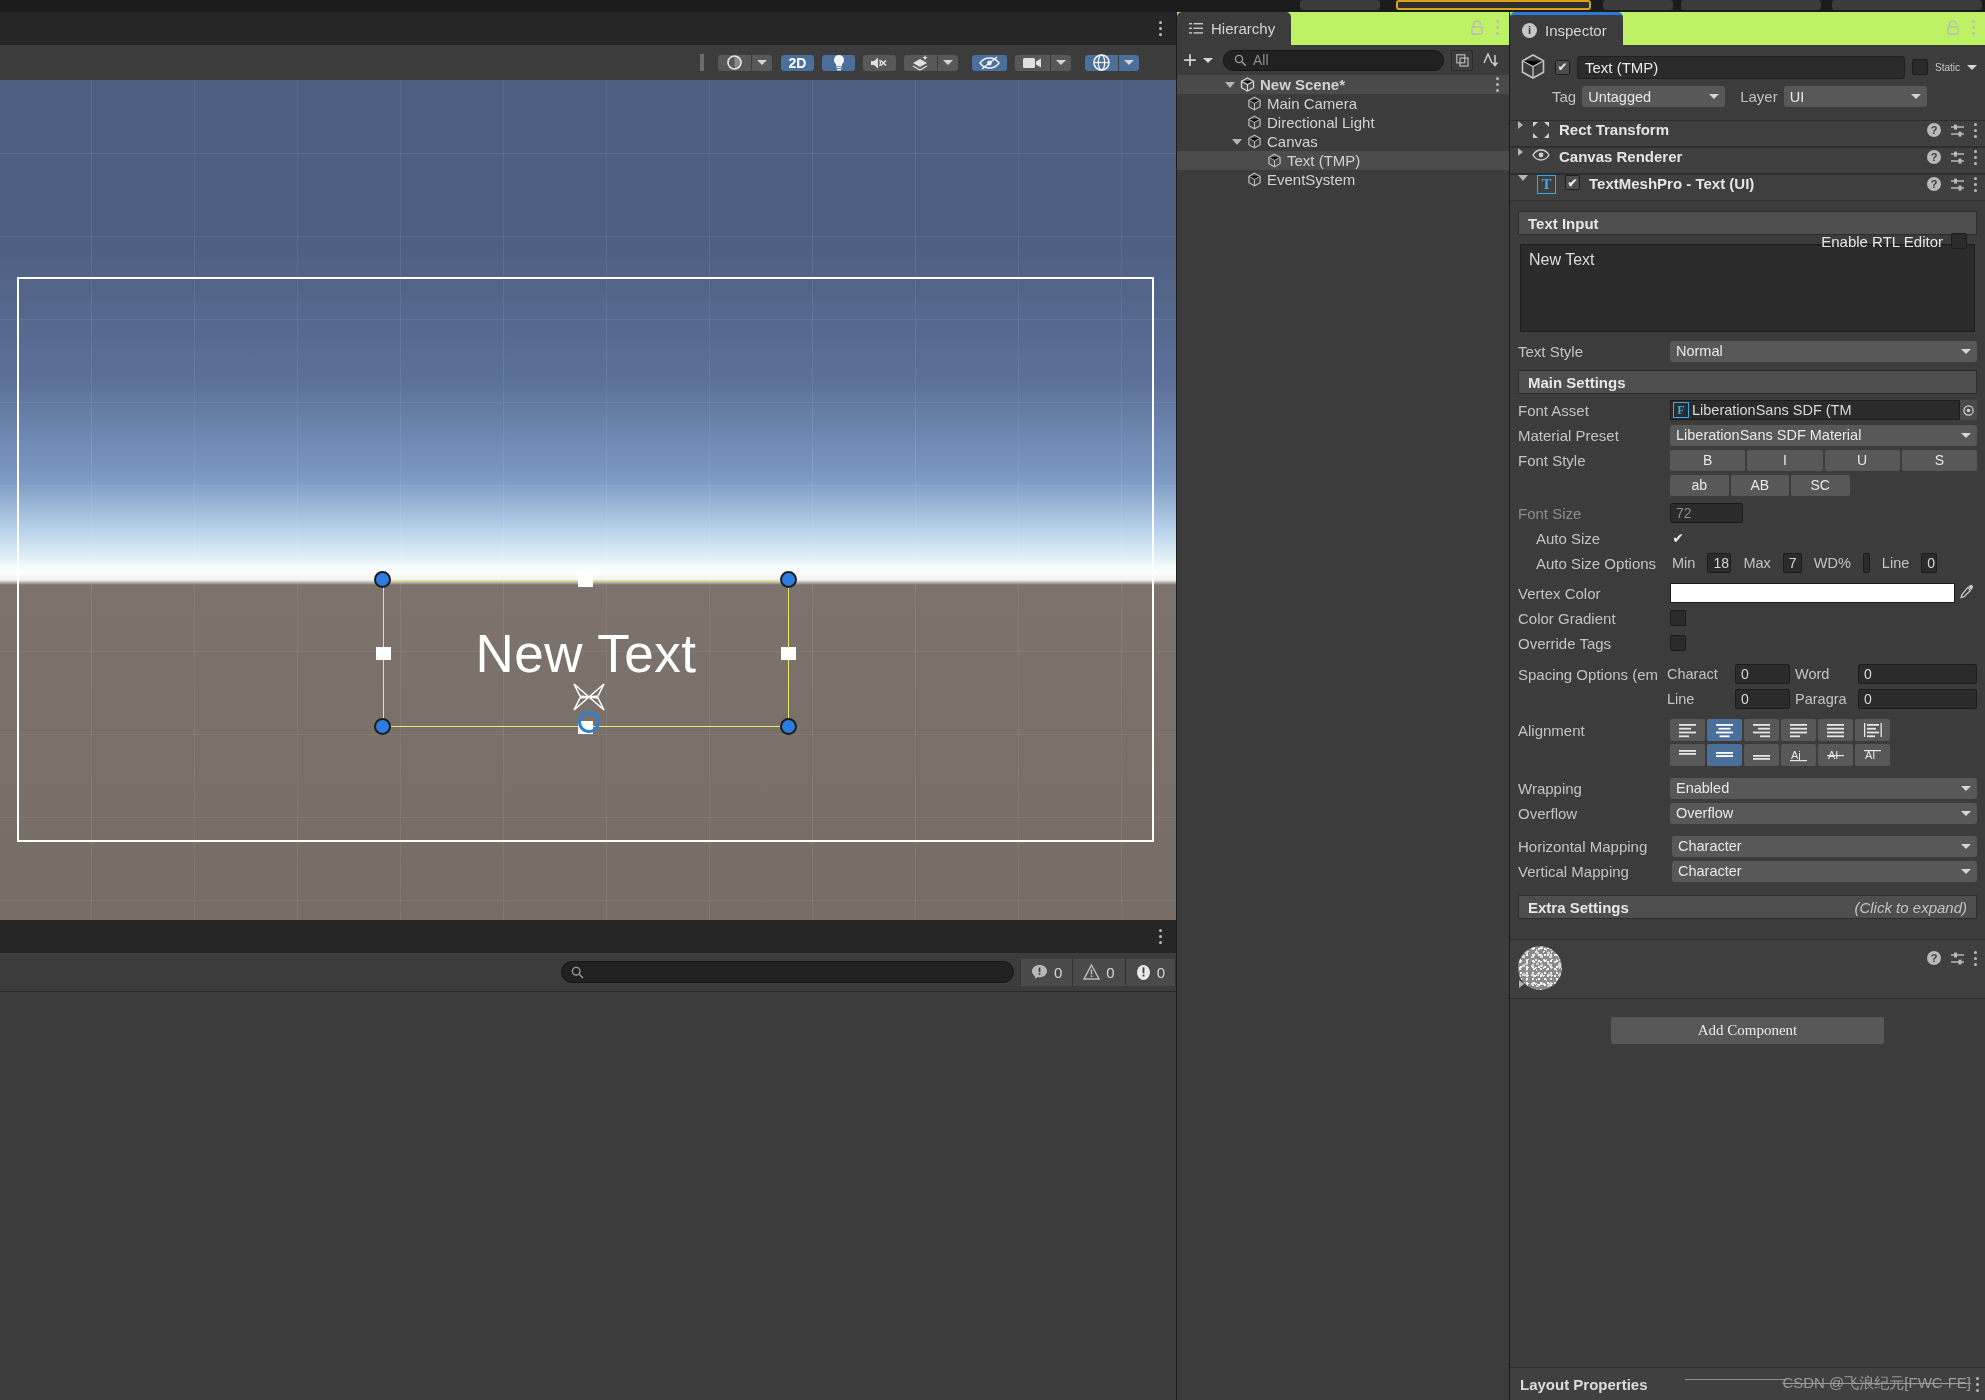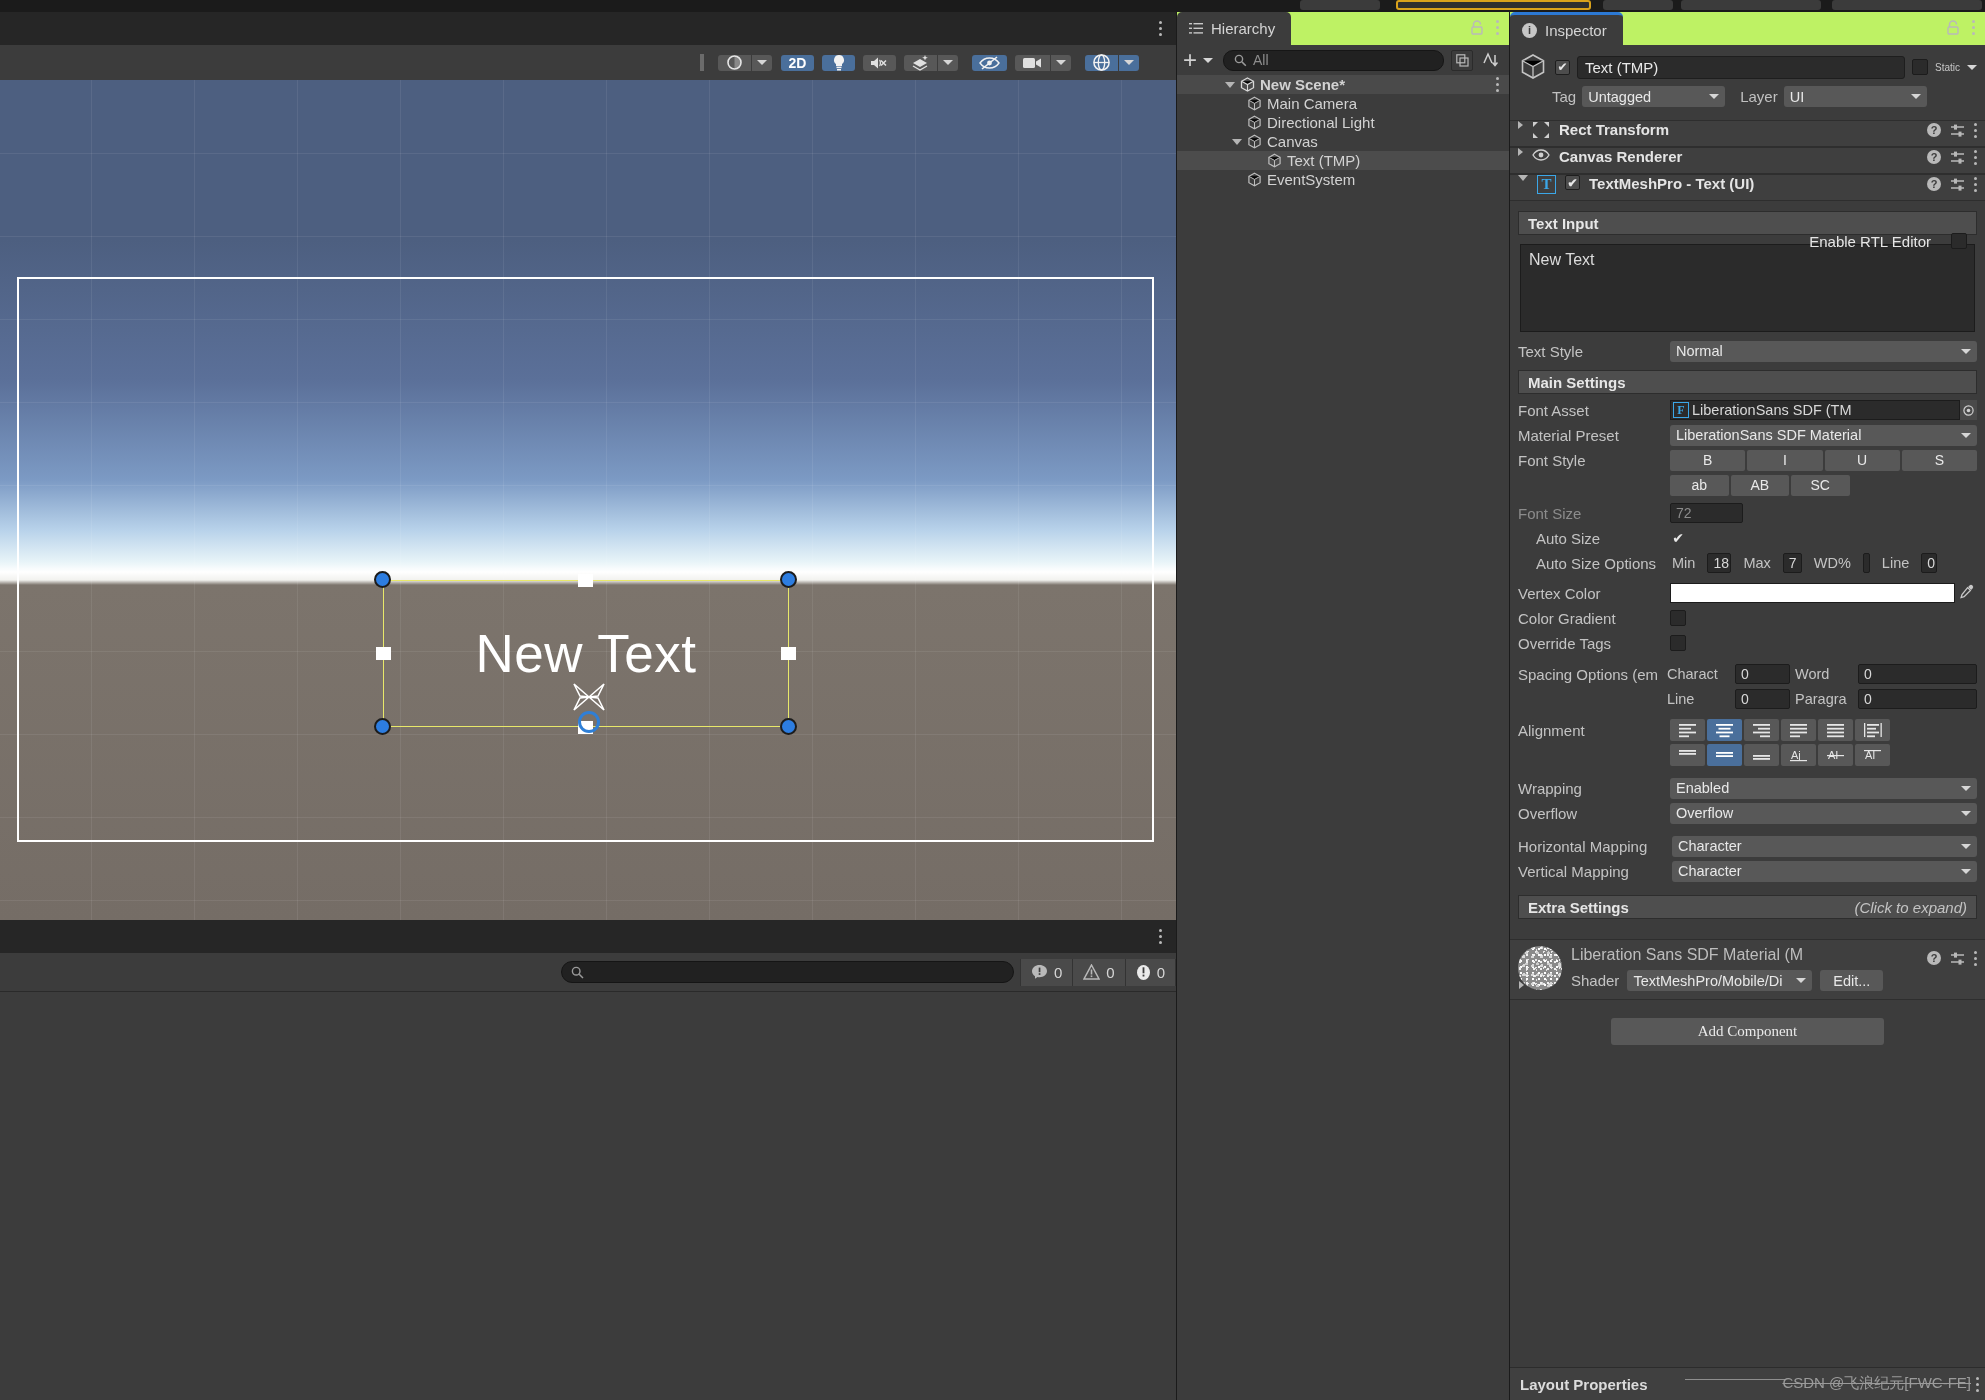--- a/index.html
+++ b/index.html
@@ -733,21 +733,21 @@
           <span class="kebab">
               <i></i>
               <i></i>
               <i></i>
             </span>
         </span>
       </div>
 
       <div class="section-bar" style="margin-top:10px;">
         <span>Text Input</span>
-        <span style="display:flex;align-items:center;gap:20px;font-weight:normal;margin-top:36px;">
+        <span style="display:flex;align-items:center;gap:8px;font-weight:normal;margin-top:36px;">
           <span>Enable RTL Editor</span>
           <span class="small-chk"></span>
         </span>
       </div>
 
       <div class="text-area">New Text</div>
 
       <div class="prop-row" style="margin-top:7px;">
         <span class="prop-lbl">Text Style</span>
         <span class="dd prop-ctl">
@@ -1006,31 +1006,20 @@
       </div>
 
       <div class="section-bar" style="margin-top:12px;">
         <span>Extra Settings</span>
         <span class="hint">(Click to expand)</span>
       </div>
 
       <div class="mat-block" style="margin-top:20px;">
         <span class="tri" style="position:absolute;left:9px;bottom:10px;"></span>
         <span class="mat-thumb"></span>
-        <span style="flex:1;display:flex;flex-direction:column;gap:6px;">
-          <span style="color:#bdbdbd;font-size:16px;">Liberation Sans SDF Material (M</span>
-          <span style="display:flex;align-items:center;gap:8px;">
-            <span style="color:#c3c3c3;font-size:15px;">Shader</span>
-            <span class="dd" style="width:185px;">
-              <span>TextMeshPro/Mobile/Di</span>
-              <span class="caret"></span>
-            </span>
-            <span class="dd" style="width:63px;justify-content:center;">Edit...</span>
-          </span>
-        </span>
         <span style="position:absolute;right:8px;top:9px;display:flex;align-items:center;gap:9px;">
           <span class="help-ico">?</span>
           <svg width="15" height="15" viewBox="0 0 15 15">
               <path d="M1 4h13M1 11h13" stroke="#b9b9b9" stroke-width="1.4"></path>
               <rect x="4" y="1.6" width="3" height="5" fill="#b9b9b9"></rect>
               <rect x="8.5" y="8.6" width="3" height="5" fill="#b9b9b9"></rect>
             </svg>
           <span class="kebab">
               <i></i>
               <i></i>

